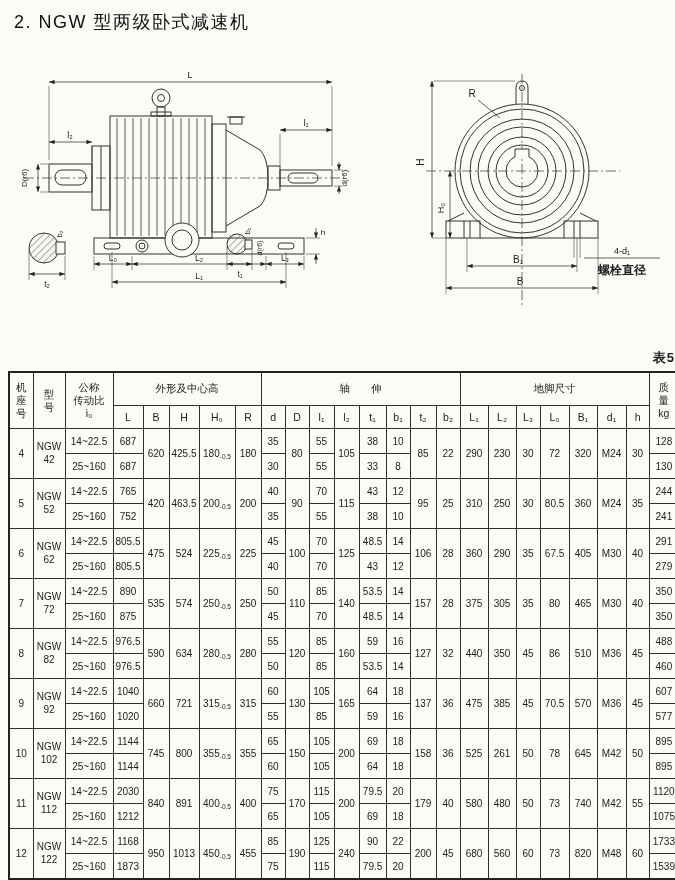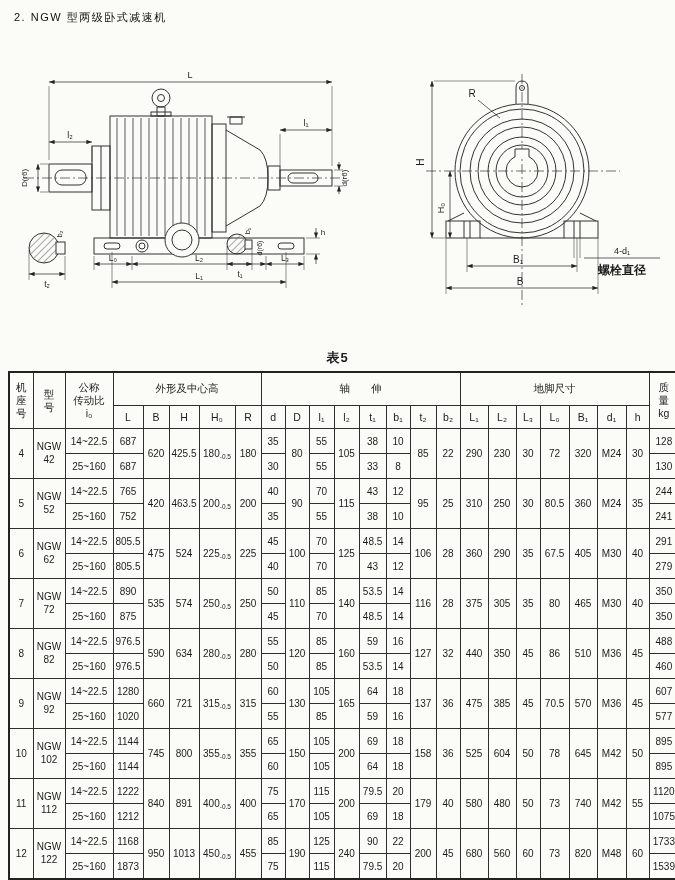--- a/index.html
+++ b/index.html
@@ -4,26 +4,26 @@
 <style>
   html,body{margin:0;padding:0;}
   body{
     width:675px;height:880px;position:relative;
     background:#fbfbf8;color:#1c1c1c;
     font-family:"Liberation Sans", sans-serif;
     overflow:hidden;
   }
   .title{
     position:absolute;left:14px;top:10px;
-    font-size:11px;letter-spacing:1.5px;color:#111;
+    font-size:18px;letter-spacing:1.5px;color:#111;
   }
   .drawing{position:absolute;}
   svg text{font-family:"Liberation Sans", sans-serif;fill:#1c1c1c;stroke:none;}
   .caption{
-    position:absolute;left:0;right:0;top:349px;text-align:center;
+    position:absolute;left:0;right:0;top:349px;text-align:right;
     font-size:13px;font-weight:bold;letter-spacing:1px;
   }
   table.spec{
     position:absolute;left:8px;top:371px;
     width:659px;border-collapse:collapse;table-layout:fixed;
     font-size:10px;border:2px solid #222;
   }
   table.spec th, table.spec td{
     border:1px solid #2e2e2e;text-align:center;vertical-align:middle;
     padding:0 1px;font-weight:normal;overflow:hidden;
@@ -381,21 +381,21 @@
         <td rowspan="2">535</td>
         <td rowspan="2">574</td>
         <td rowspan="2">250<sub>-0.5</sub></td>
         <td rowspan="2">250</td>
         <td>50</td>
         <td rowspan="2">110</td>
         <td>85</td>
         <td rowspan="2">140</td>
         <td>53.5</td>
         <td>14</td>
-        <td rowspan="2">116</td>
+        <td rowspan="2">157</td>
         <td rowspan="2">28</td>
         <td rowspan="2">375</td>
         <td rowspan="2">305</td>
         <td rowspan="2">35</td>
         <td rowspan="2">80</td>
         <td rowspan="2">465</td>
         <td rowspan="2">M30</td>
         <td rowspan="2">40</td>
         <td>350</td>
       </tr>
@@ -442,21 +442,21 @@
         <td>85</td>
         <td>53.5</td>
         <td>14</td>
         <td>460</td>
       </tr>
       <tr>
         <td rowspan="2">9</td>
         <td rowspan="2" class="model">NGW
 92</td>
         <td>14~22.5</td>
-        <td>1280</td>
+        <td>1040</td>
         <td rowspan="2">660</td>
         <td rowspan="2">721</td>
         <td rowspan="2">315<sub>-0.5</sub></td>
         <td rowspan="2">315</td>
         <td>60</td>
         <td rowspan="2">130</td>
         <td>105</td>
         <td rowspan="2">165</td>
         <td>64</td>
         <td>18</td>
@@ -492,21 +492,21 @@
         <td rowspan="2">355</td>
         <td>65</td>
         <td rowspan="2">150</td>
         <td>105</td>
         <td rowspan="2">200</td>
         <td>69</td>
         <td>18</td>
         <td rowspan="2">158</td>
         <td rowspan="2">36</td>
         <td rowspan="2">525</td>
-        <td rowspan="2">604</td>
+        <td rowspan="2">261</td>
         <td rowspan="2">50</td>
         <td rowspan="2">78</td>
         <td rowspan="2">645</td>
         <td rowspan="2">M42</td>
         <td rowspan="2">50</td>
         <td>895</td>
       </tr>
       <tr>
         <td>25~160</td>
         <td>1144</td>
@@ -514,21 +514,21 @@
         <td>105</td>
         <td>64</td>
         <td>18</td>
         <td>895</td>
       </tr>
       <tr>
         <td rowspan="2">11</td>
         <td rowspan="2" class="model">NGW
 112</td>
         <td>14~22.5</td>
-        <td>1222</td>
+        <td>2030</td>
         <td rowspan="2">840</td>
         <td rowspan="2">891</td>
         <td rowspan="2">400<sub>-0.5</sub></td>
         <td rowspan="2">400</td>
         <td>75</td>
         <td rowspan="2">170</td>
         <td>115</td>
         <td rowspan="2">200</td>
         <td>79.5</td>
         <td>20</td>

